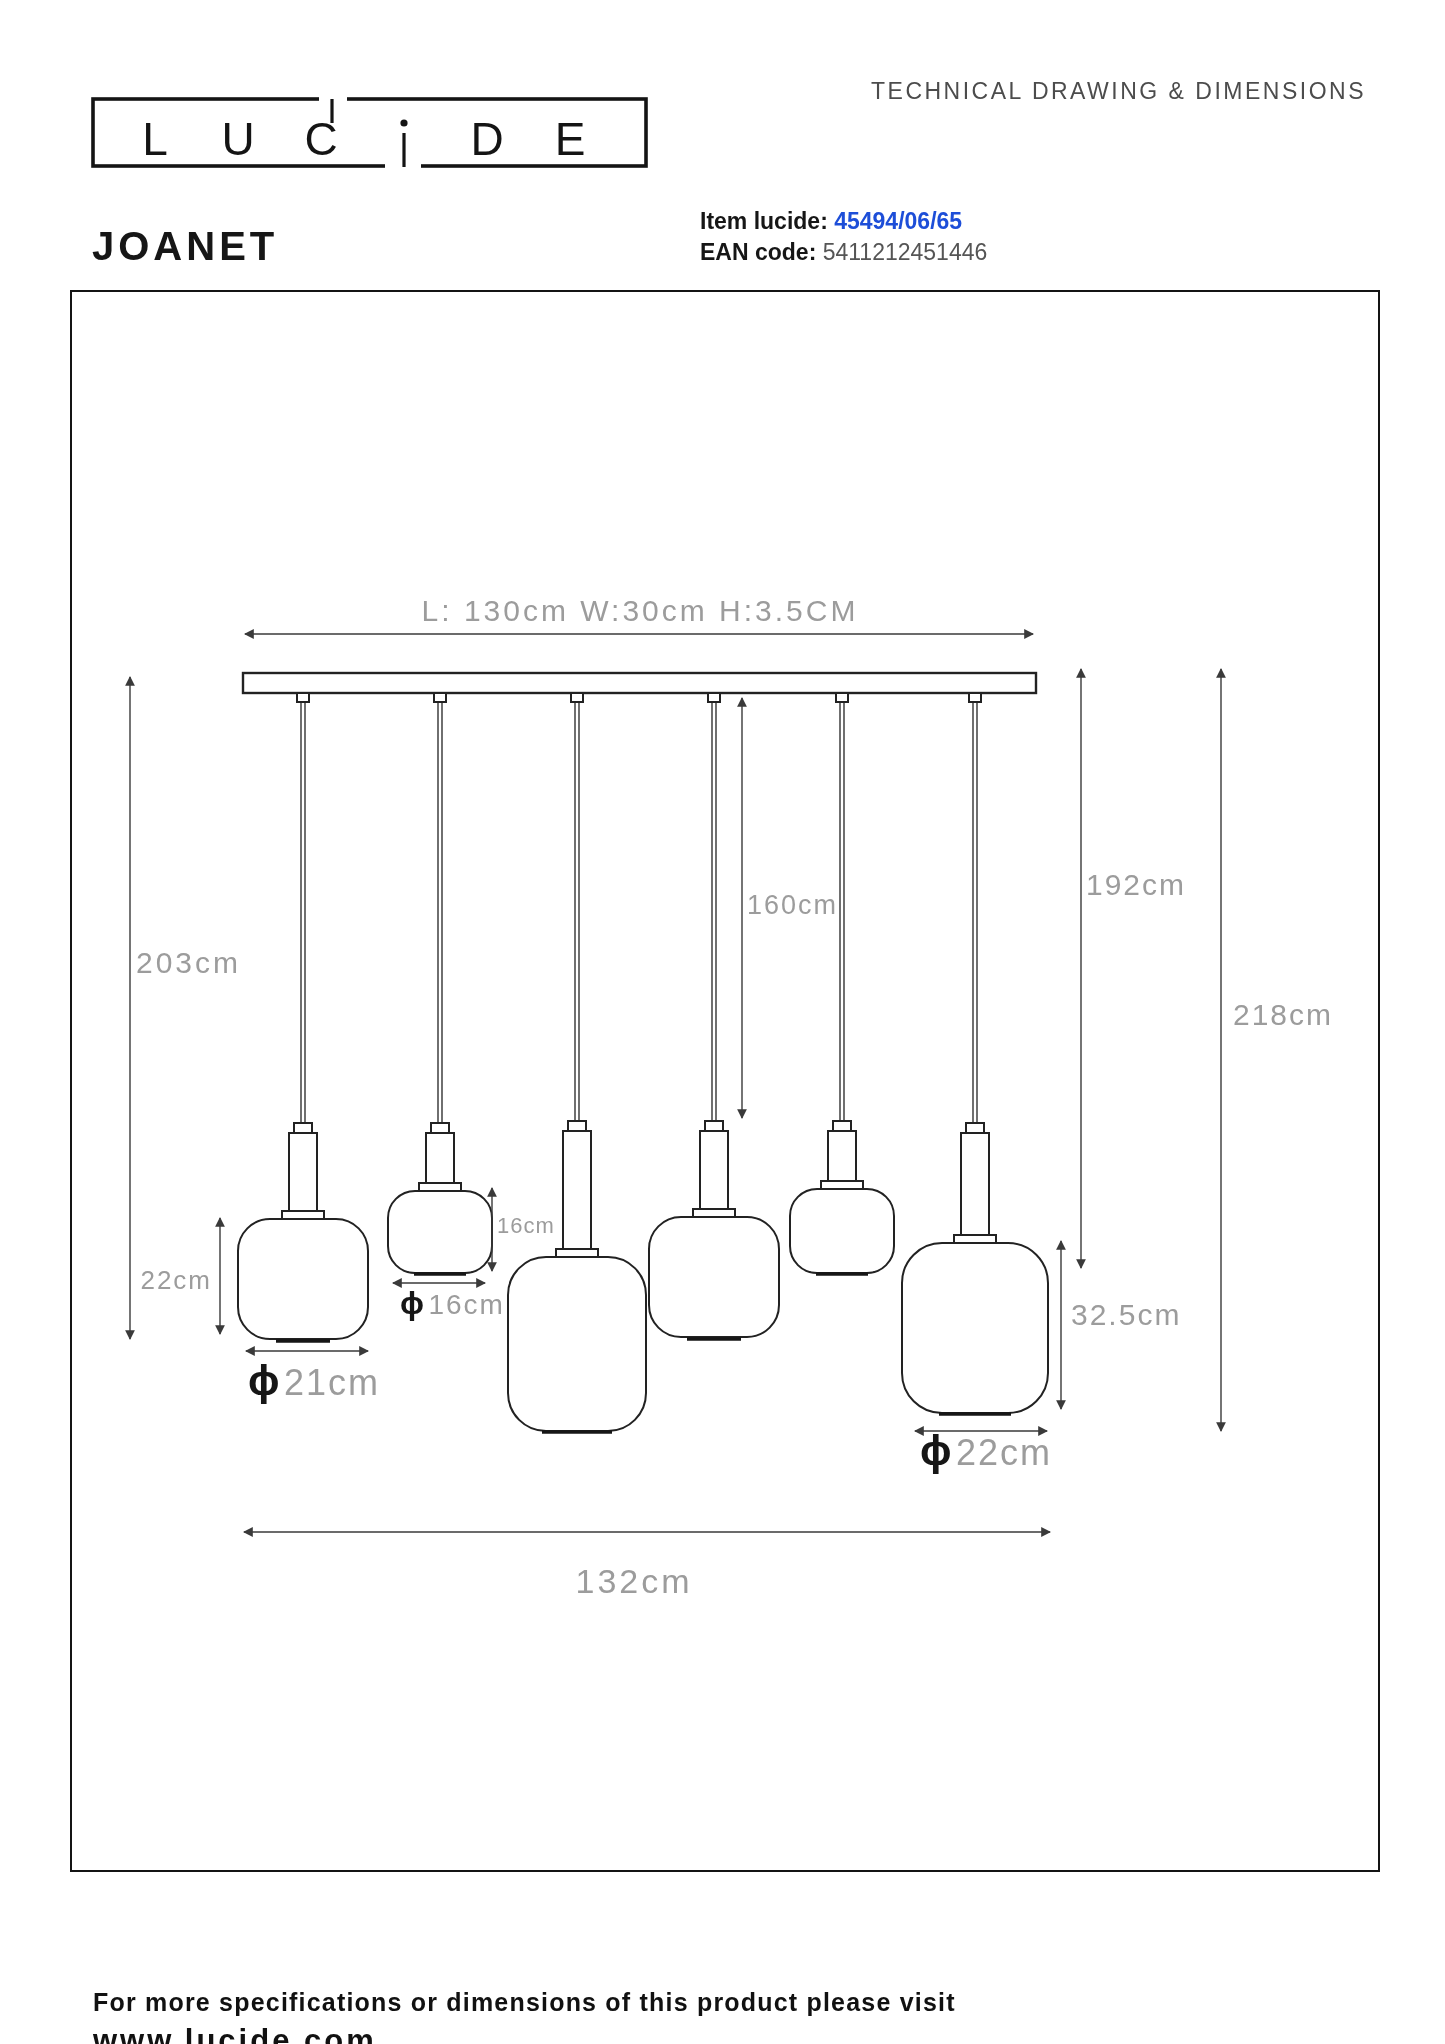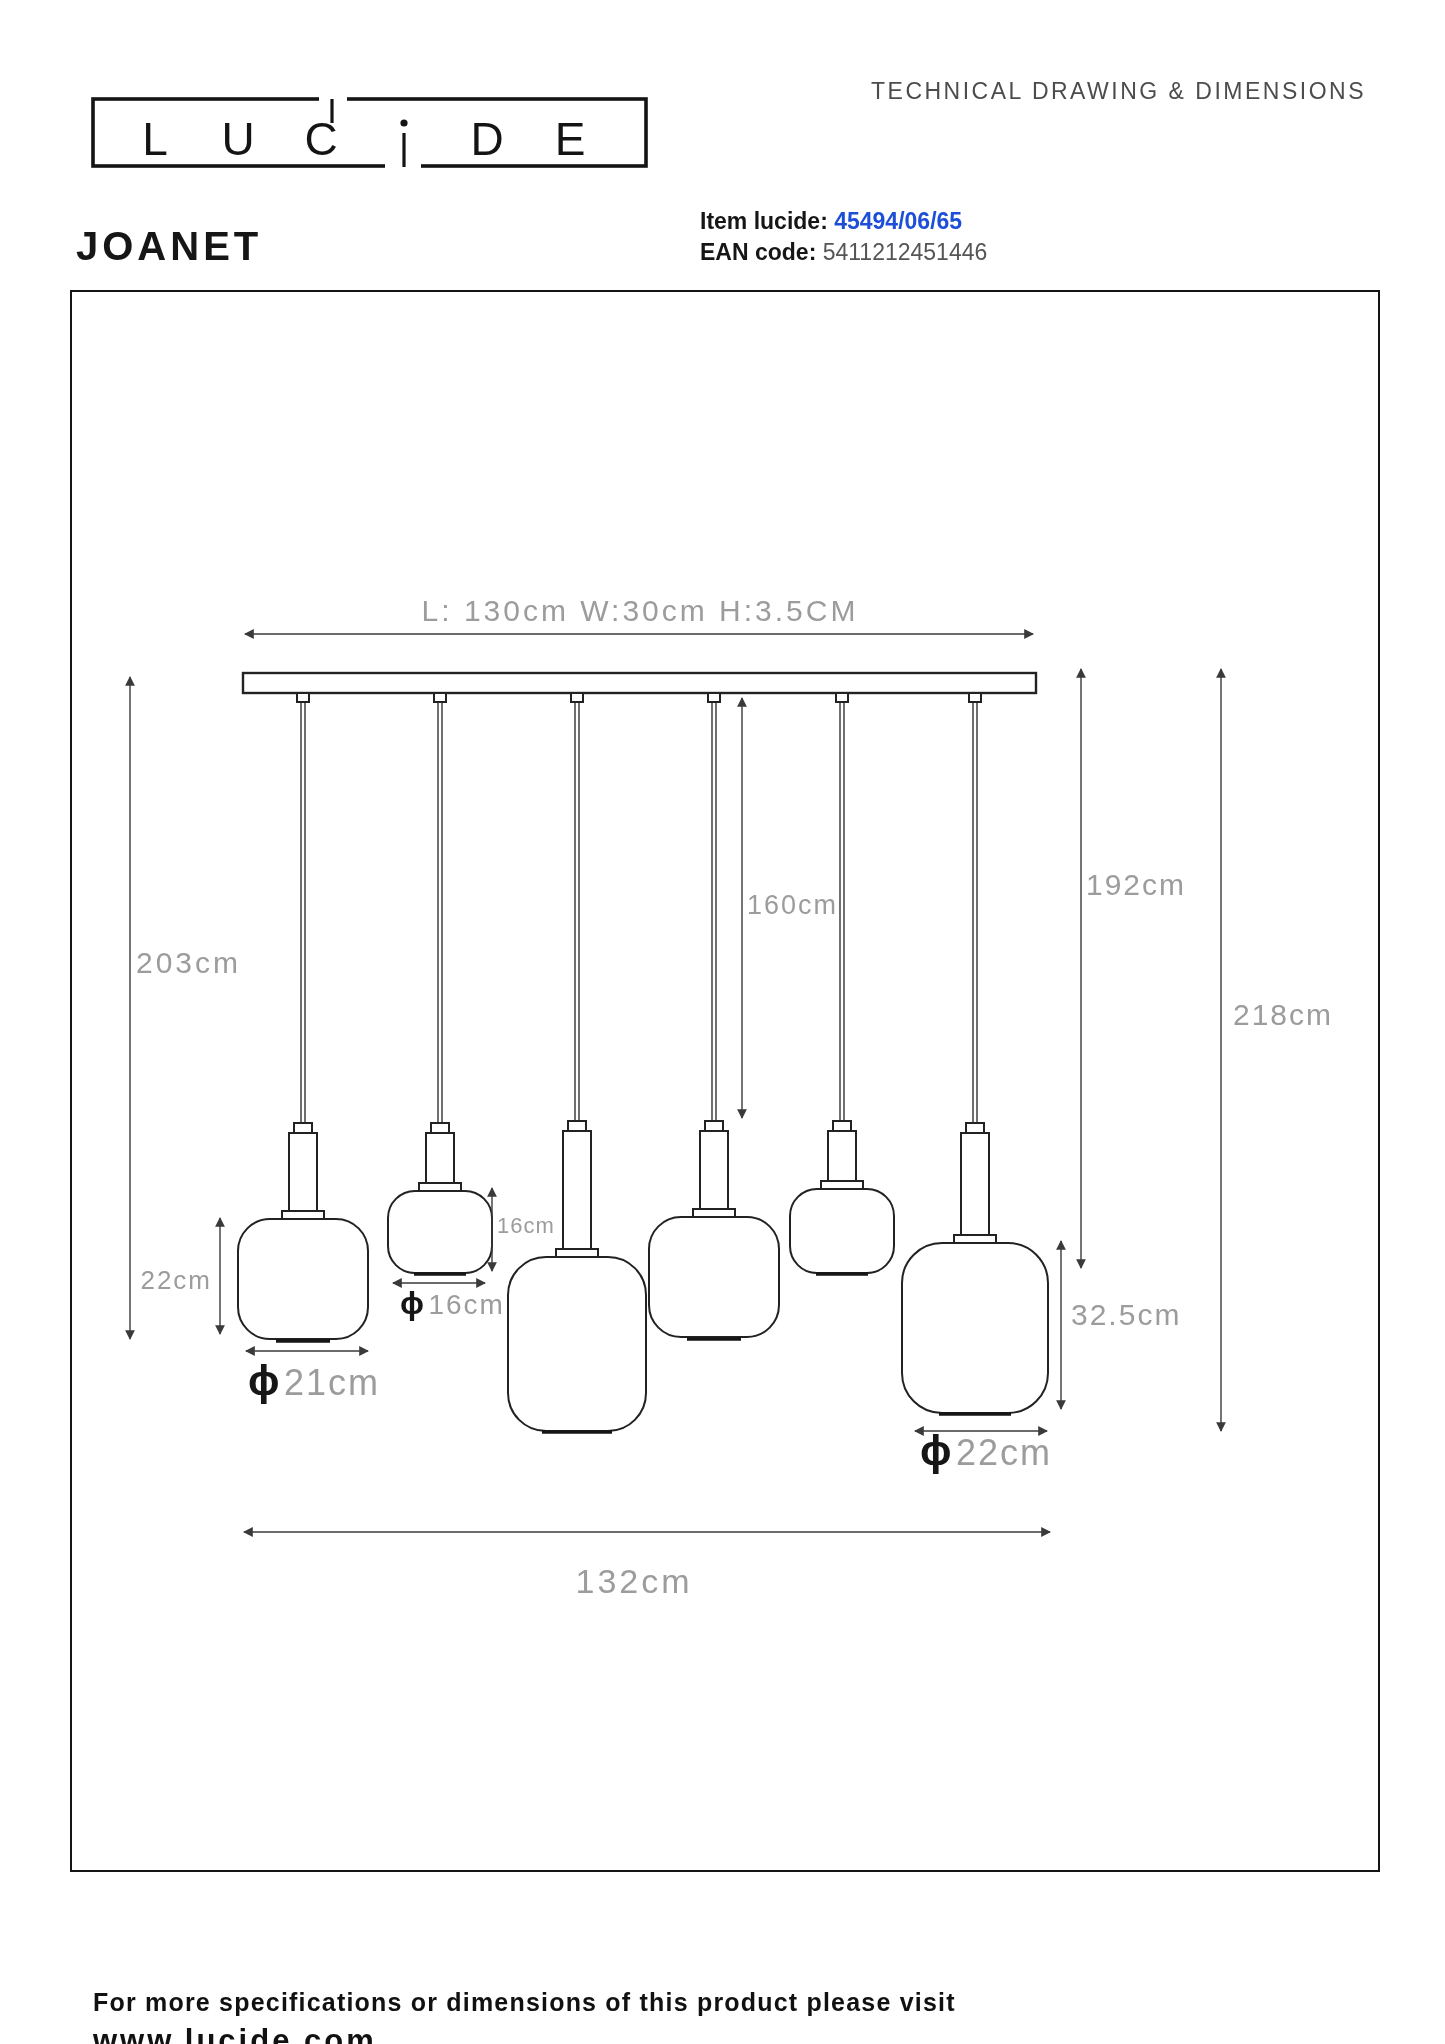--- a/index.html
+++ b/index.html
@@ -2,21 +2,21 @@
 <html><head>
 <meta charset="utf-8">
 <style>
   html,body{margin:0;padding:0;background:#fff;}
   #page{position:relative;width:1445px;height:2044px;background:#ffffff;overflow:hidden;
         font-family:"Liberation Sans",sans-serif;color:#1a1a1a;}
   .abs{position:absolute;}
   
   #logo-svg{left:91px;top:97px;}
   #doc-title{right:79px;top:70px;font-size:23px;letter-spacing:2.5px;color:#4c4c4c;font-weight:400;margin-top:8px;}
-  #product-name{left:76px;top:224px;font-size:40px;font-weight:700;letter-spacing:4px;color:#161616;}
+  #product-name{left:92px;top:224px;font-size:40px;font-weight:700;letter-spacing:4px;color:#161616;}
   #codes{left:700px;top:206px;font-size:23px;line-height:31px;}
   #codes .lbl{font-weight:700;color:#161616;}
   #codes .val-bold{font-weight:700;color:#1d4ed8;}
   #codes .val{font-weight:400;color:#555;text-align:center;}
   
   #drawing-box{left:70px;top:290px;width:1310px;height:1582px;border:2px solid #141414;box-sizing:border-box;}
   #drawing-svg{position:absolute;left:0;top:0;}
   .dimline{stroke:#3a3a3a;stroke-width:1.4;}
   .dimlabel{fill:#9c9c9c;font-weight:400;}
   .phiGlyph{fill:#161616;font-weight:700;}

